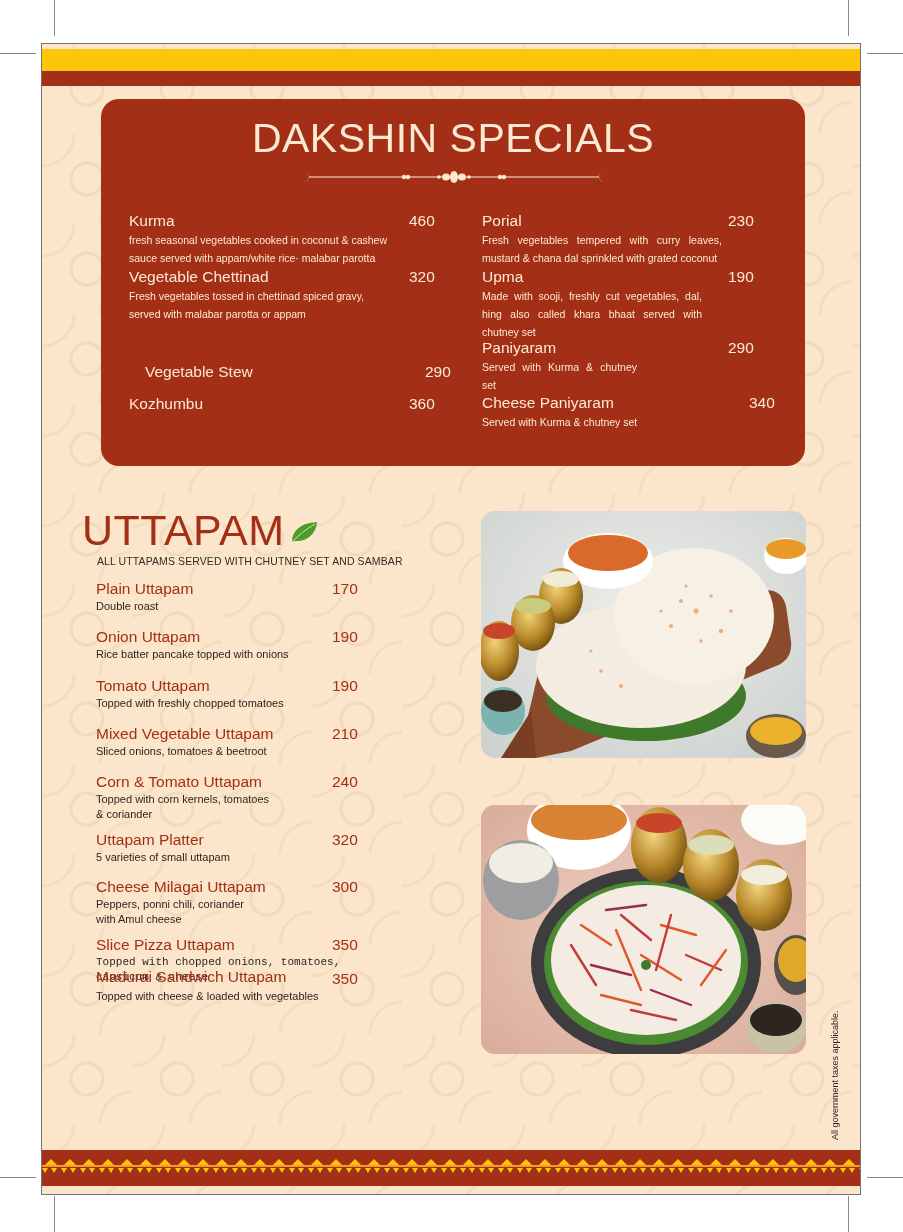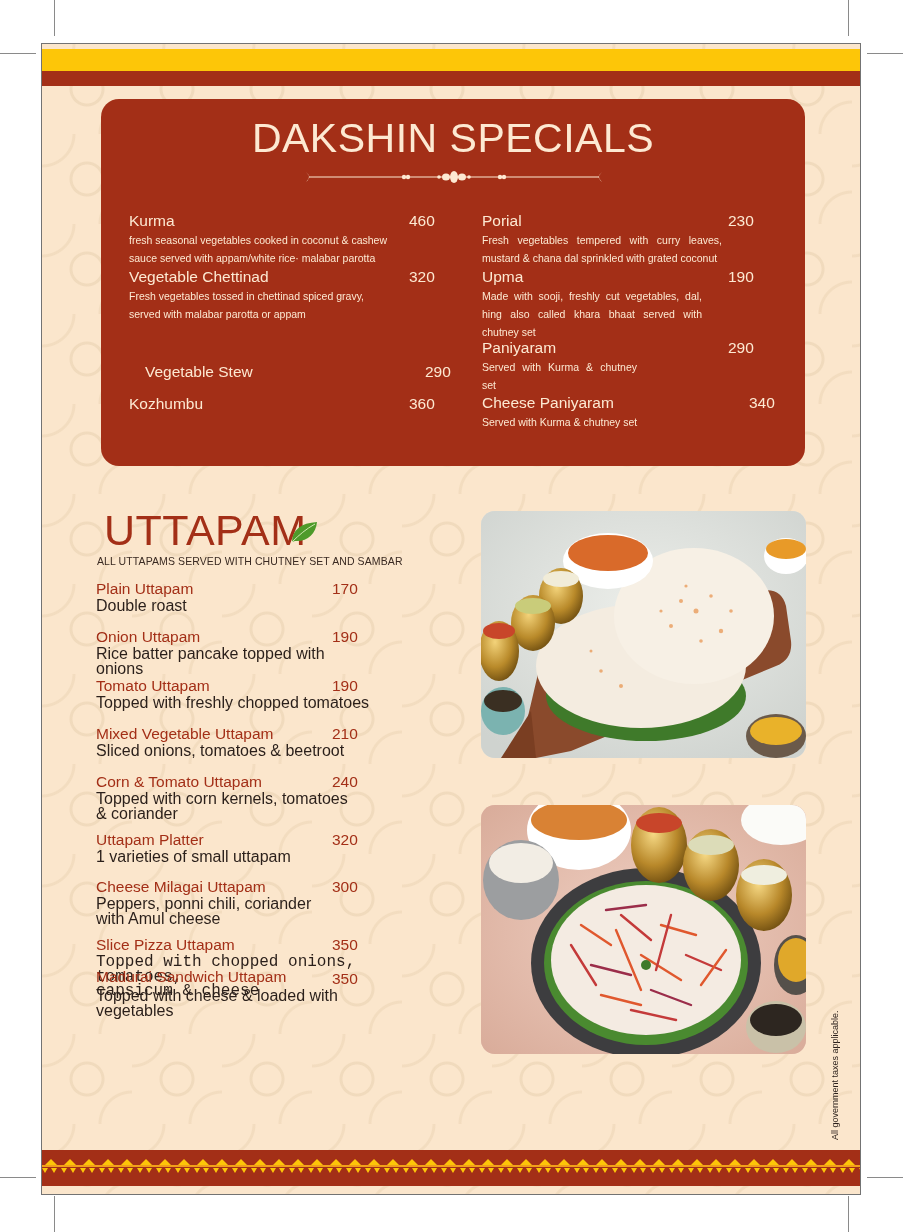--- a/index.html
+++ b/index.html
@@ -38,29 +38,29 @@
     }
     .divider { position: absolute; left: 203px; top: 71px; width: 300px; height: 14px; }
     .dk-item { position: absolute; }
     .dk-name { font-size: 15.5px; color: #fde9d2; line-height: 18px; }
     .dk-price { position: absolute; top: 0; font-size: 15.5px; color: #fde9d2; }
     .dk-desc { font-size: 10.5px; line-height: 18px; color: #fde9d2; margin-top: 1px; }
     .dk-desc.justify { text-align: justify; text-align-last: left; }
 
     
     .utt-title {
-      position: absolute; left: 62px; top: 462px; font-size: 43px; color: #a32f17;
+      position: absolute; left: 40px; top: 462px; font-size: 43px; color: #a32f17;
       letter-spacing: 0.5px; line-height: 48px;
     }
     .leaf { position: absolute; left: 247px; top: 476px; width: 30px; height: 24px; }
     .utt-sub { position: absolute; left: 55px; top: 511px; font-size: 10.5px; color: #3a2a22; letter-spacing: 0.1px; }
     .ut-item { position: absolute; left: 54px; width: 280px; }
     .ut-name { font-size: 15.5px; color: #a32f17; line-height: 18px; }
     .ut-price { position: absolute; left: 236px; top: 0; font-size: 15.5px; color: #a32f17; }
-    .ut-desc { font-size: 16px; line-height: 14.5px; color: #2a1f1a; margin-top: 1px; }
+    .ut-desc { font-size: 11px; line-height: 14.5px; color: #2a1f1a; margin-top: 1px; }
 
     
     .photo {
       position: absolute; border-radius: 14px; overflow: hidden;
     }
     .photo1 { left: 439px; top: 467px; width: 325px; height: 247px; background: #dfe1dd; }
     .photo2 { left: 439px; top: 761px; width: 325px; height: 249px; background: #e8c6b8; }
 
     .taxes {
       position: absolute; left: 788px; top: 1096px; transform-origin: left top; transform: rotate(-90deg);
@@ -173,21 +173,21 @@
   </div>
   <div class="ut-item" style="top:729px;">
     <div class="ut-name">Corn &amp; Tomato Uttapam</div>
     <div class="ut-price">240</div>
     <div class="ut-desc" style="white-space:pre-line;">Topped with corn kernels, tomatoes
 &amp; coriander</div>
   </div>
   <div class="ut-item" style="top:787px;">
     <div class="ut-name">Uttapam Platter</div>
     <div class="ut-price">320</div>
-    <div class="ut-desc">1 varieties of small uttapam</div>
+    <div class="ut-desc">5 varieties of small uttapam</div>
   </div>
   <div class="ut-item" style="top:834px;">
     <div class="ut-name">Cheese Milagai Uttapam</div>
     <div class="ut-price">300</div>
     <div class="ut-desc" style="white-space:pre-line;">Peppers, ponni chili, coriander
 with Amul cheese</div>
   </div>
   <div class="ut-item" style="top:892px;">
     <div class="ut-name">Slice Pizza Uttapam</div>
     <div class="ut-price">350</div>

